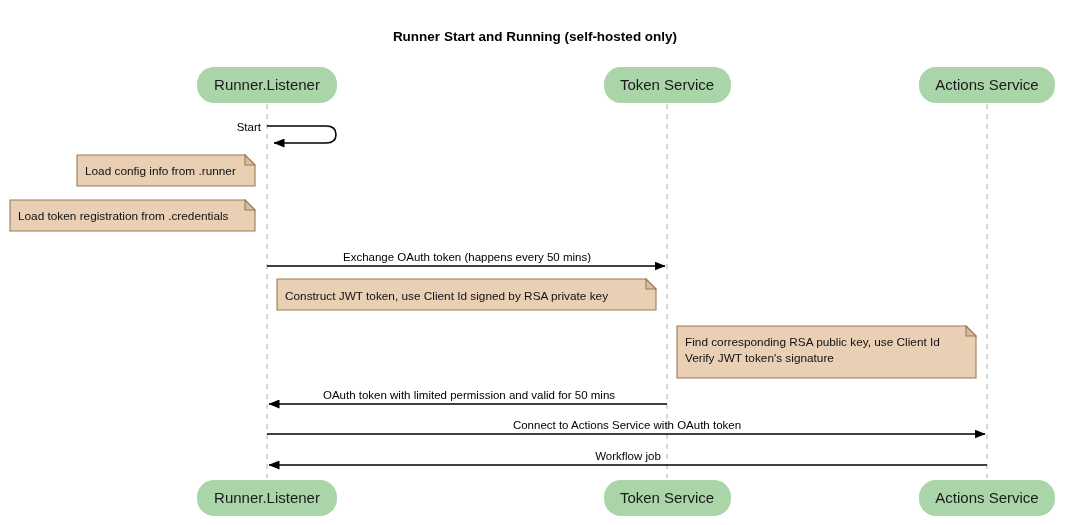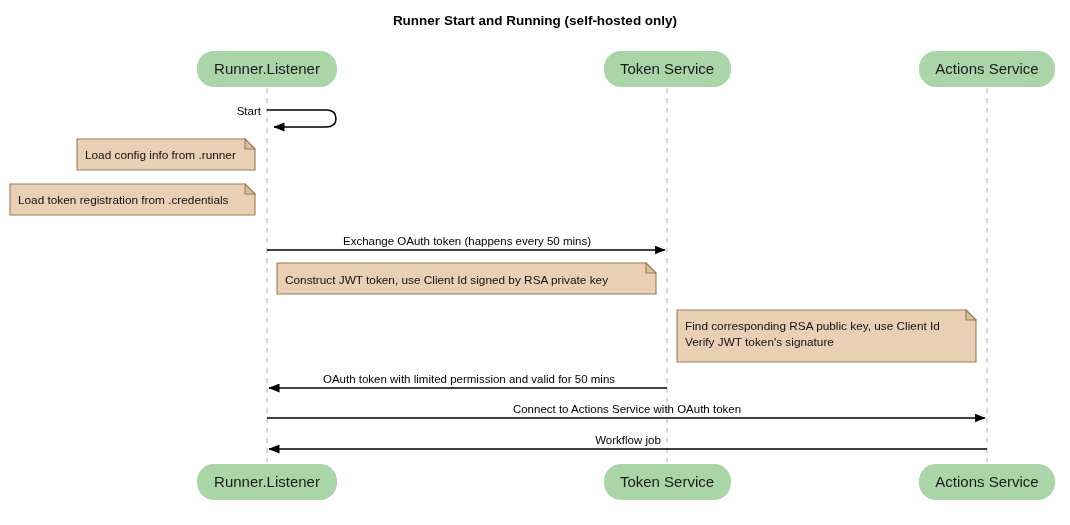--- a/index.html
+++ b/index.html
@@ -10,20 +10,21 @@
   body {
     width: 1070px;
     height: 525px;
     position: relative;
     font-family: "Liberation Sans", sans-serif;
     overflow: hidden;
   }
   #diagram-root {
     position: absolute;
     inset: 0;
+    margin-top: 16px;
   }
   svg#seq-svg {
     position: absolute;
     left: 0;
     top: 0;
     width: 1070px;
     height: 525px;
   }
   .diagram-title {
     font-size: 13.5px;

